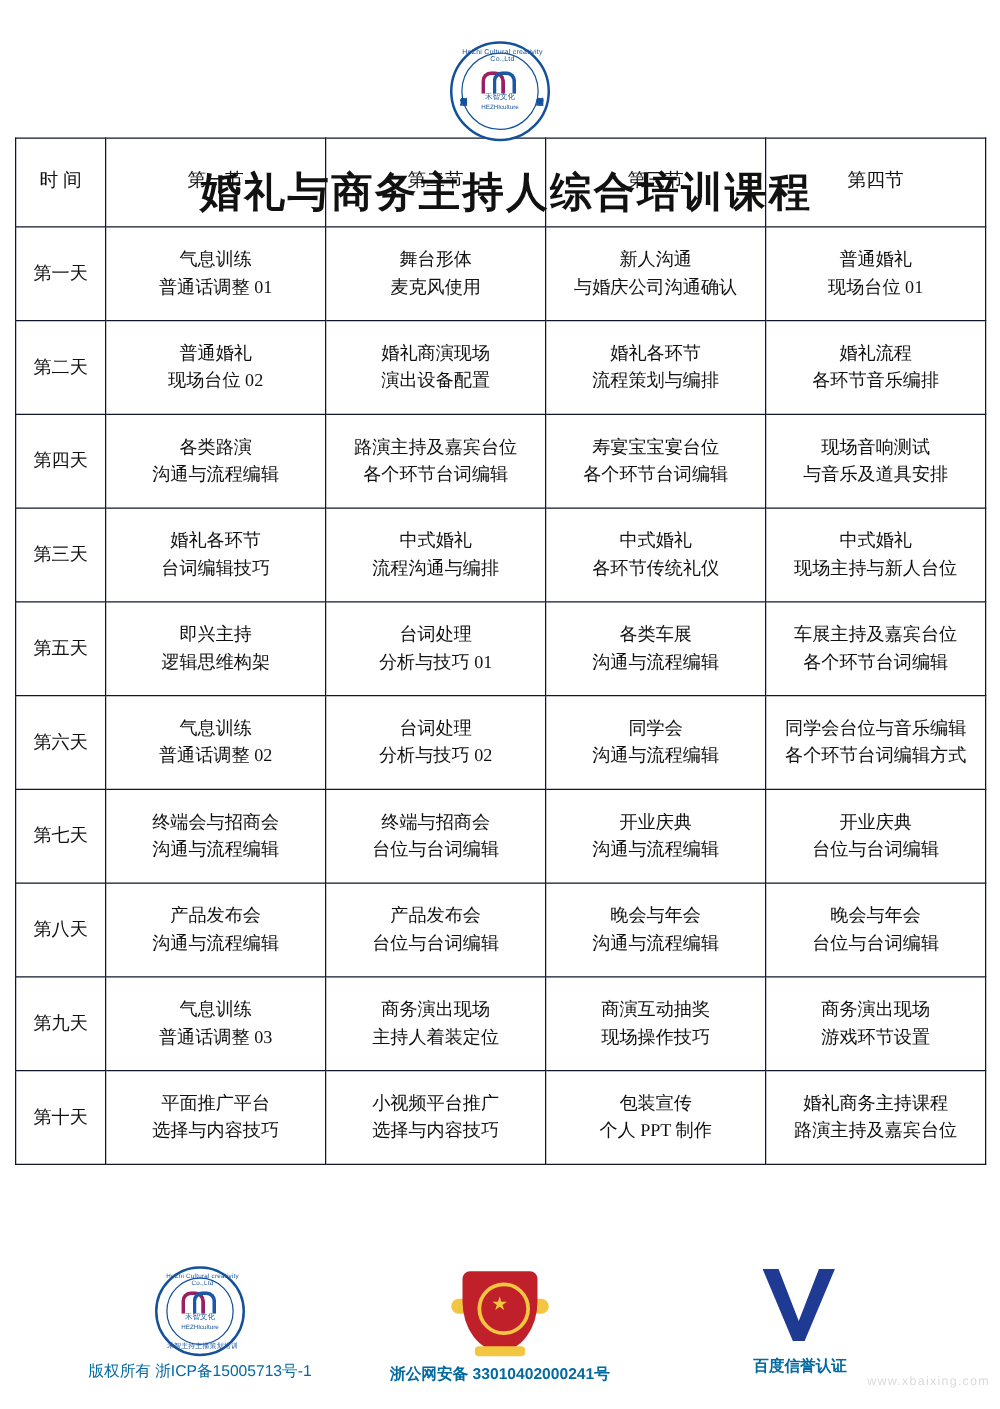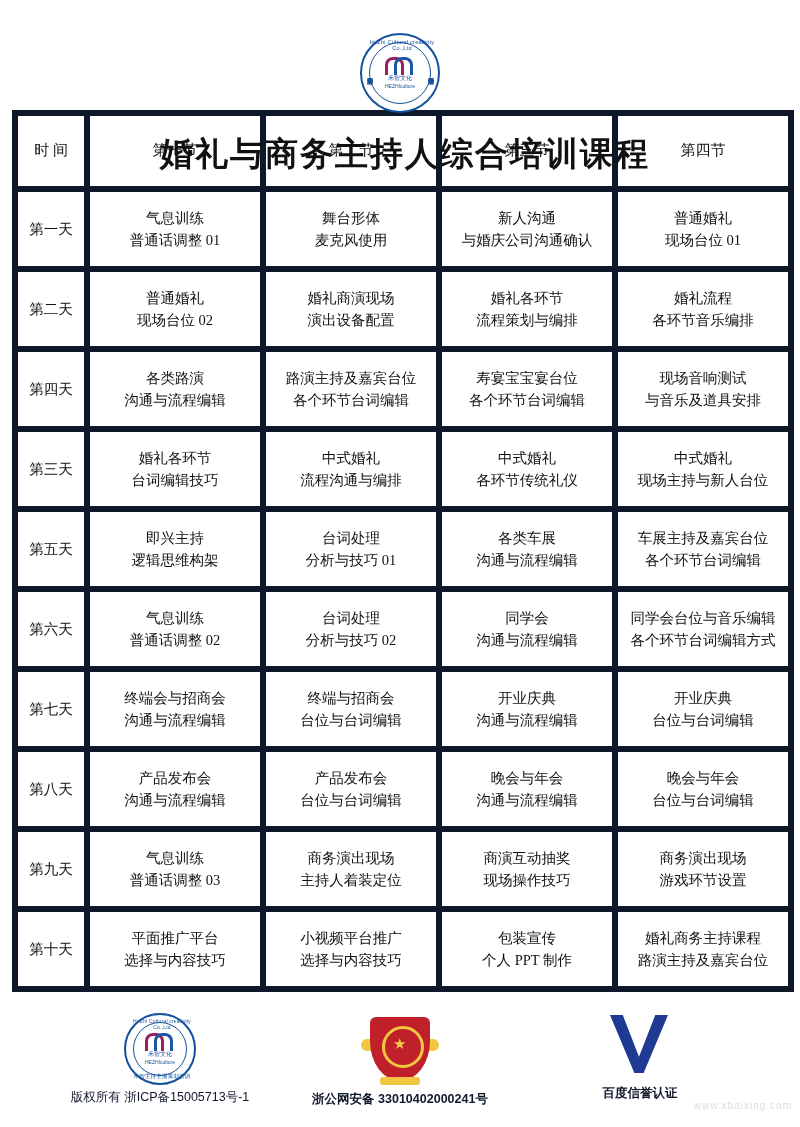--- a/index.html
+++ b/index.html
@@ -131,21 +131,21 @@
   .table-wrap {
     padding: 18px 12px 0 12px;
   }
   table.schedule {
     width: 776px;
     border-collapse: collapse;
     table-layout: fixed;
     margin: 0 auto;
   }
   table.schedule td, table.schedule th {
-    border: 6px solid #0f172a;
+    border: 1px solid #0f172a;
     text-align: center;
     vertical-align: middle;
     padding: 6px 2px;
     font-size: 14.5px;
     line-height: 1.55;
     font-weight: normal;
     color: #111111;
   }
   table.schedule thead th {
     height: 58px;
@@ -175,21 +175,21 @@
     box-sizing: border-box;
   }
   .foot-block {
     display: flex;
     flex-direction: column;
     align-items: center;
     width: 240px;
   }
   .foot-caption {
     font-size: 12.5px;
-    color: #0f172a;
+    color: #0369a1;
     margin-top: 4px;
     text-align: center;
     font-family: "Liberation Sans", sans-serif;
     white-space: nowrap;
   }
   .mini-seal {
     width: 72px;
     height: 72px;
     border-radius: 50%;
     border: 2px solid #15519b;

